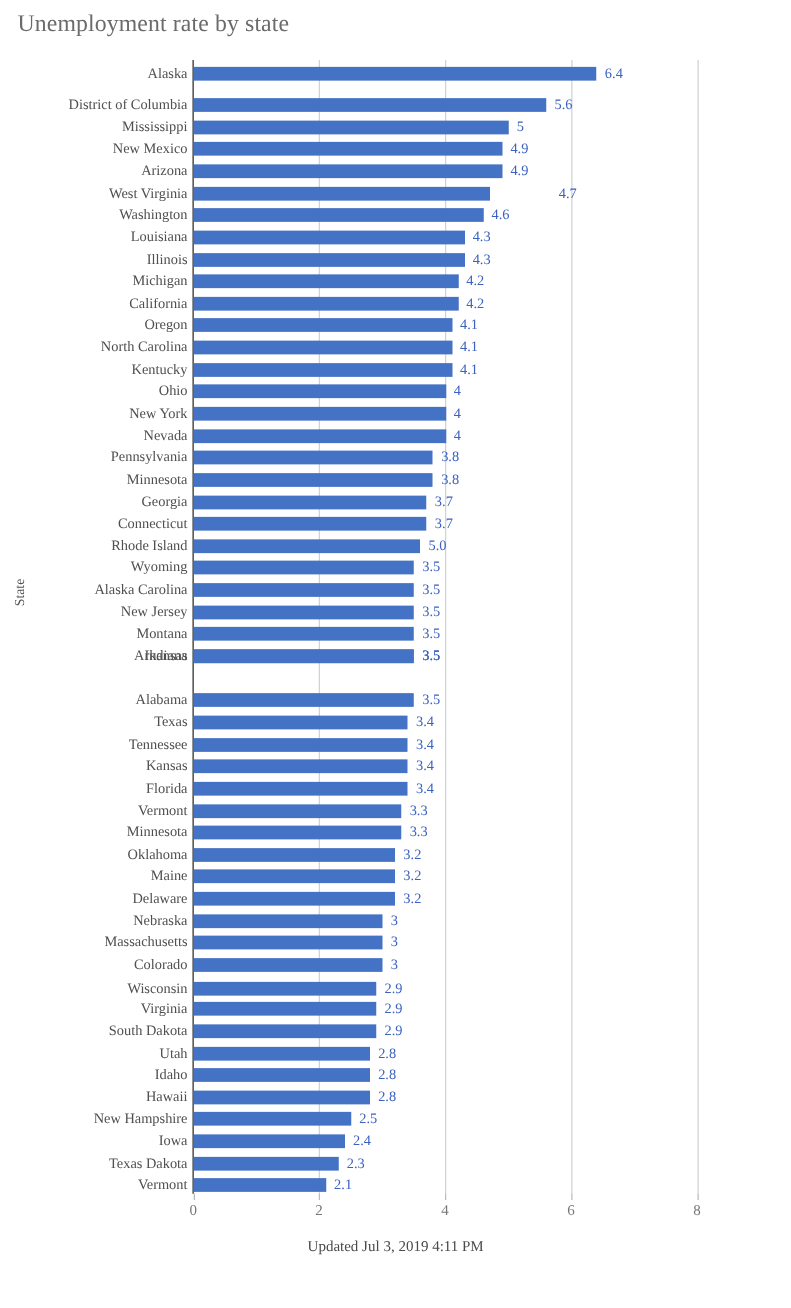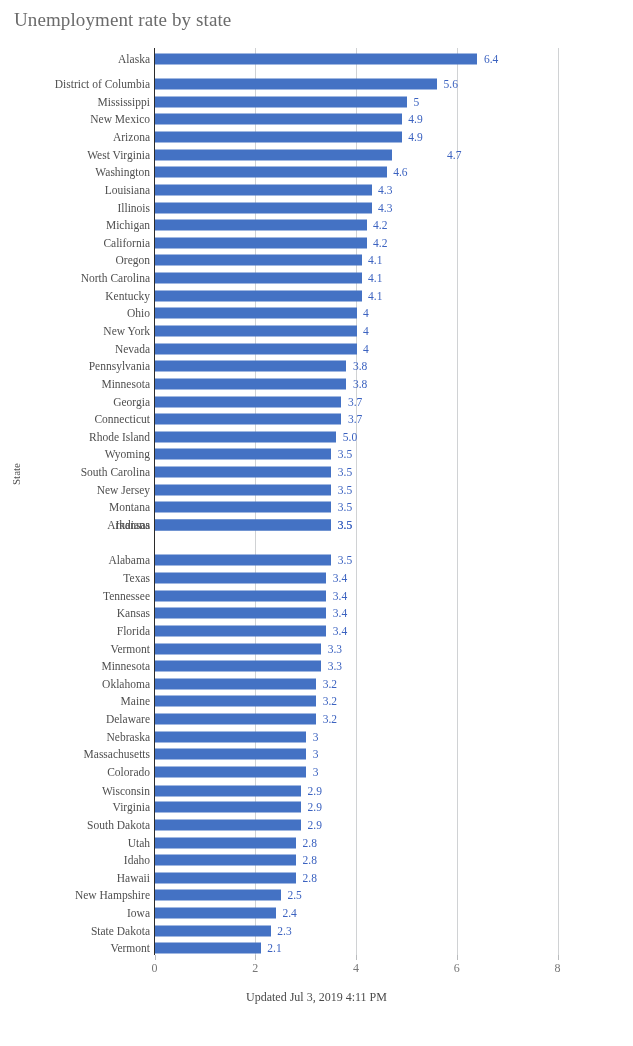--- a/index.html
+++ b/index.html
@@ -260,21 +260,21 @@
         <div class="bar-label">Rhode Island</div>
         <div class="bar" style="width: 181.35px; background: rgb(68, 114, 196);"></div>
         <div class="bar-value" style="left: 342.85px; color: rgb(59, 98, 192);">5.0</div>
       </div>
       <div class="bar-row" style="top: 445.68px;">
         <div class="bar-label">Wyoming</div>
         <div class="bar" style="width: 176.312px; background: rgb(68, 114, 196);"></div>
         <div class="bar-value" style="left: 337.812px; color: rgb(59, 98, 192);">3.5</div>
       </div>
       <div class="bar-row" style="top: 463.32px;">
-        <div class="bar-label">South Carolina</div>
+        <div class="bar-label">Alaska Carolina</div>
         <div class="bar" style="width: 176.312px; background: rgb(68, 114, 196);"></div>
         <div class="bar-value" style="left: 337.812px; color: rgb(59, 98, 192);">3.5</div>
       </div>
       <div class="bar-row" style="top: 480.96px;">
         <div class="bar-label">New Jersey</div>
         <div class="bar" style="width: 176.312px; background: rgb(68, 114, 196);"></div>
         <div class="bar-value" style="left: 337.812px; color: rgb(59, 98, 192);">3.5</div>
       </div>
       <div class="bar-row" style="top: 498.6px;">
         <div class="bar-label">Montana</div>
@@ -390,21 +390,21 @@
         <div class="bar-label">New Hampshire</div>
         <div class="bar" style="width: 125.938px; background: rgb(68, 114, 196);"></div>
         <div class="bar-value" style="left: 287.438px; color: rgb(59, 98, 192);">2.5</div>
       </div>
       <div class="bar-row" style="top: 904.32px;">
         <div class="bar-label">Iowa</div>
         <div class="bar" style="width: 120.9px; background: rgb(68, 114, 196);"></div>
         <div class="bar-value" style="left: 282.4px; color: rgb(59, 98, 192);">2.4</div>
       </div>
       <div class="bar-row" style="top: 921.96px;">
-        <div class="bar-label">State Dakota</div>
+        <div class="bar-label">Texas Dakota</div>
         <div class="bar" style="width: 115.862px; background: rgb(68, 114, 196);"></div>
         <div class="bar-value" style="left: 277.363px; color: rgb(59, 98, 192);">2.3</div>
       </div>
       <div class="bar-row" style="top: 939.6px;">
         <div class="bar-label">Vermont</div>
         <div class="bar" style="width: 105.787px; background: rgb(68, 114, 196);"></div>
         <div class="bar-value" style="left: 267.288px; color: rgb(59, 98, 192);">2.1</div>
       </div>
     </div>
 

